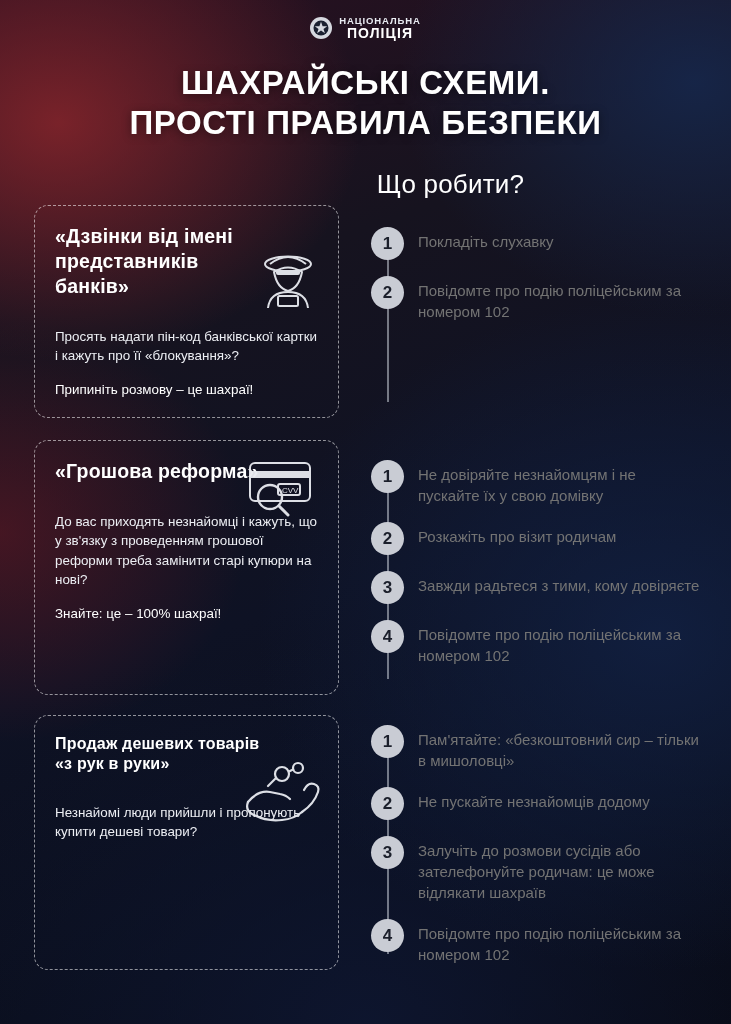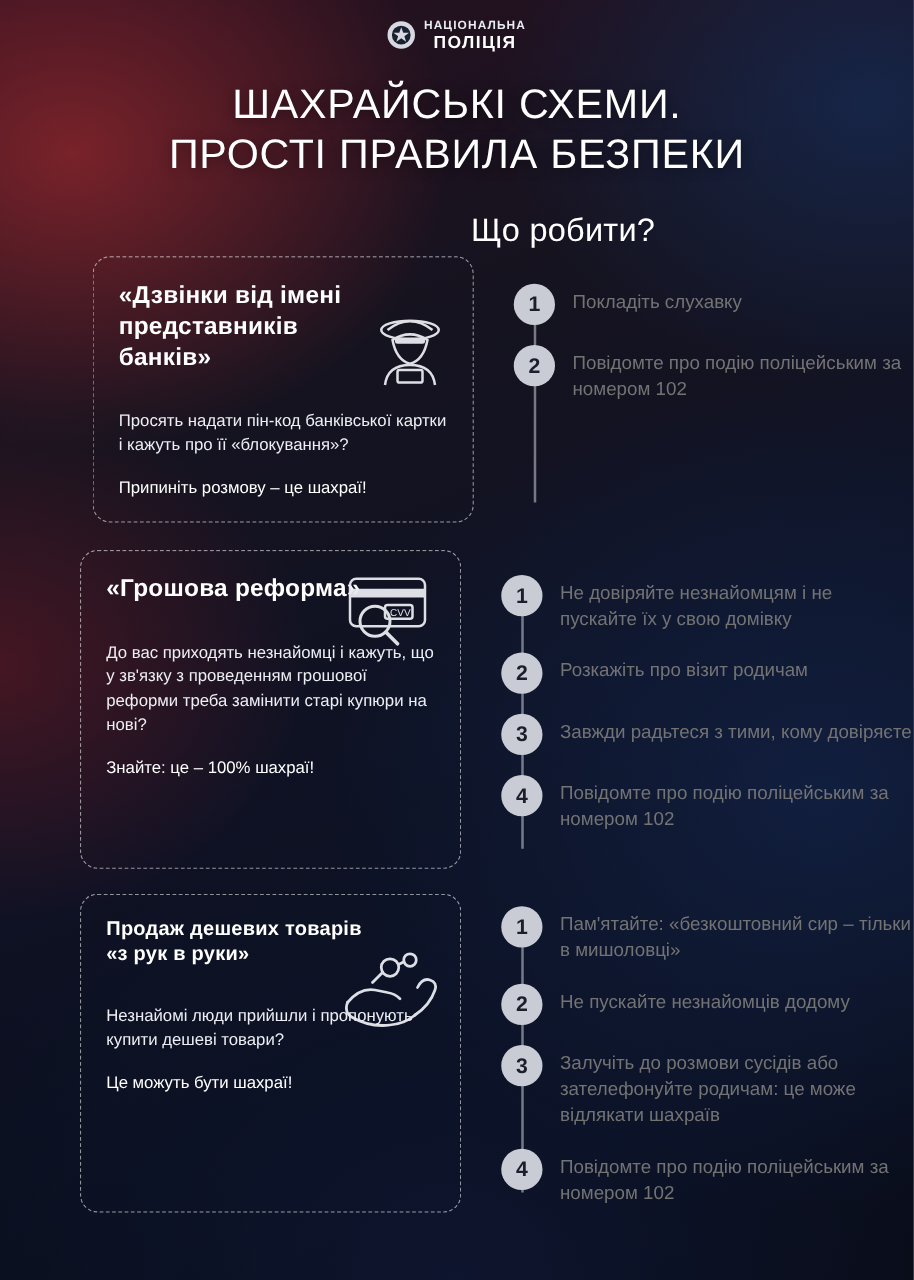--- a/index.html
+++ b/index.html
@@ -41,42 +41,41 @@
   .logo-text .l2 {
     font-size: 14px; font-weight: bold; letter-spacing: 1.1px;
     color: #ffffff;
   }
 
   
   .title {
     text-align: center;
     margin-top: 22px;
     font-size: 33px;
-    font-weight: normal;
+    font-weight: bold;
     letter-spacing: .6px;
     line-height: 1.22;
     text-shadow: 0 2px 10px rgba(0,0,0,.45);
   }
   .title .t2 { display: block; }
 
   .subtitle {
     text-align: center;
     font-size: 26px;
     font-weight: normal;
     margin-top: 26px;
     margin-left: 170px;
     letter-spacing: .2px;
   }
 
   
   .section {
     position: absolute;
     display: flex;
     width: 100%;
-    justify-content: flex-end;
   }
   .card {
     position: relative;
     border: 1.6px dashed rgba(255,255,255,0.55);
     border-radius: 14px;
     padding: 18px 20px 20px 20px;
     color: #fff;
   }
   .card h3 {
     font-size: 19.5px;
@@ -239,21 +238,20 @@
         <div class="bullet">4</div>
         <div class="step-text">Повідомте про подію поліцейським за номером 102</div>
       </div>
     </div>
   </div>
 
   <div class="section" id="sec3">
     <div class="card">
       <h3>Продаж дешевих товарів «з рук в руки»</h3>
       <p class="desc">Незнайомі люди прийшли і пропонують купити дешеві товари?</p>
-      <p class="warn">Це можуть бути шахраї!</p>
       <span class="art" style="right:10px; top:40px;">
         <svg width="86" height="72" viewBox="0 0 86 72">
           <path d="M6 46 q10 -12 22 -10 l10 2 q6 1 10 5" fill="none" stroke="#e8eaf0" stroke-width="2.2" stroke-linecap="round"></path>
           <path d="M6 46 q-3 8 4 12 q14 8 30 6 q12 -1 20 -8" fill="none" stroke="#e8eaf0" stroke-width="2.2" stroke-linecap="round"></path>
           <path d="M60 56 q12 -8 16 -20 q2 -6 -4 -8 q-6 -2 -10 6" fill="none" stroke="#e8eaf0" stroke-width="2.2" stroke-linecap="round"></path>
           <circle cx="40" cy="18" r="7" fill="none" stroke="#e8eaf0" stroke-width="2.2"></circle>
           <circle cx="56" cy="12" r="5" fill="none" stroke="#e8eaf0" stroke-width="2.2"></circle>
           <line x1="46" y1="16" x2="52" y2="13" stroke="#e8eaf0" stroke-width="2.2"></line>
           <line x1="34" y1="22" x2="26" y2="30" stroke="#e8eaf0" stroke-width="2.2" stroke-linecap="round"></line>
         </svg>

